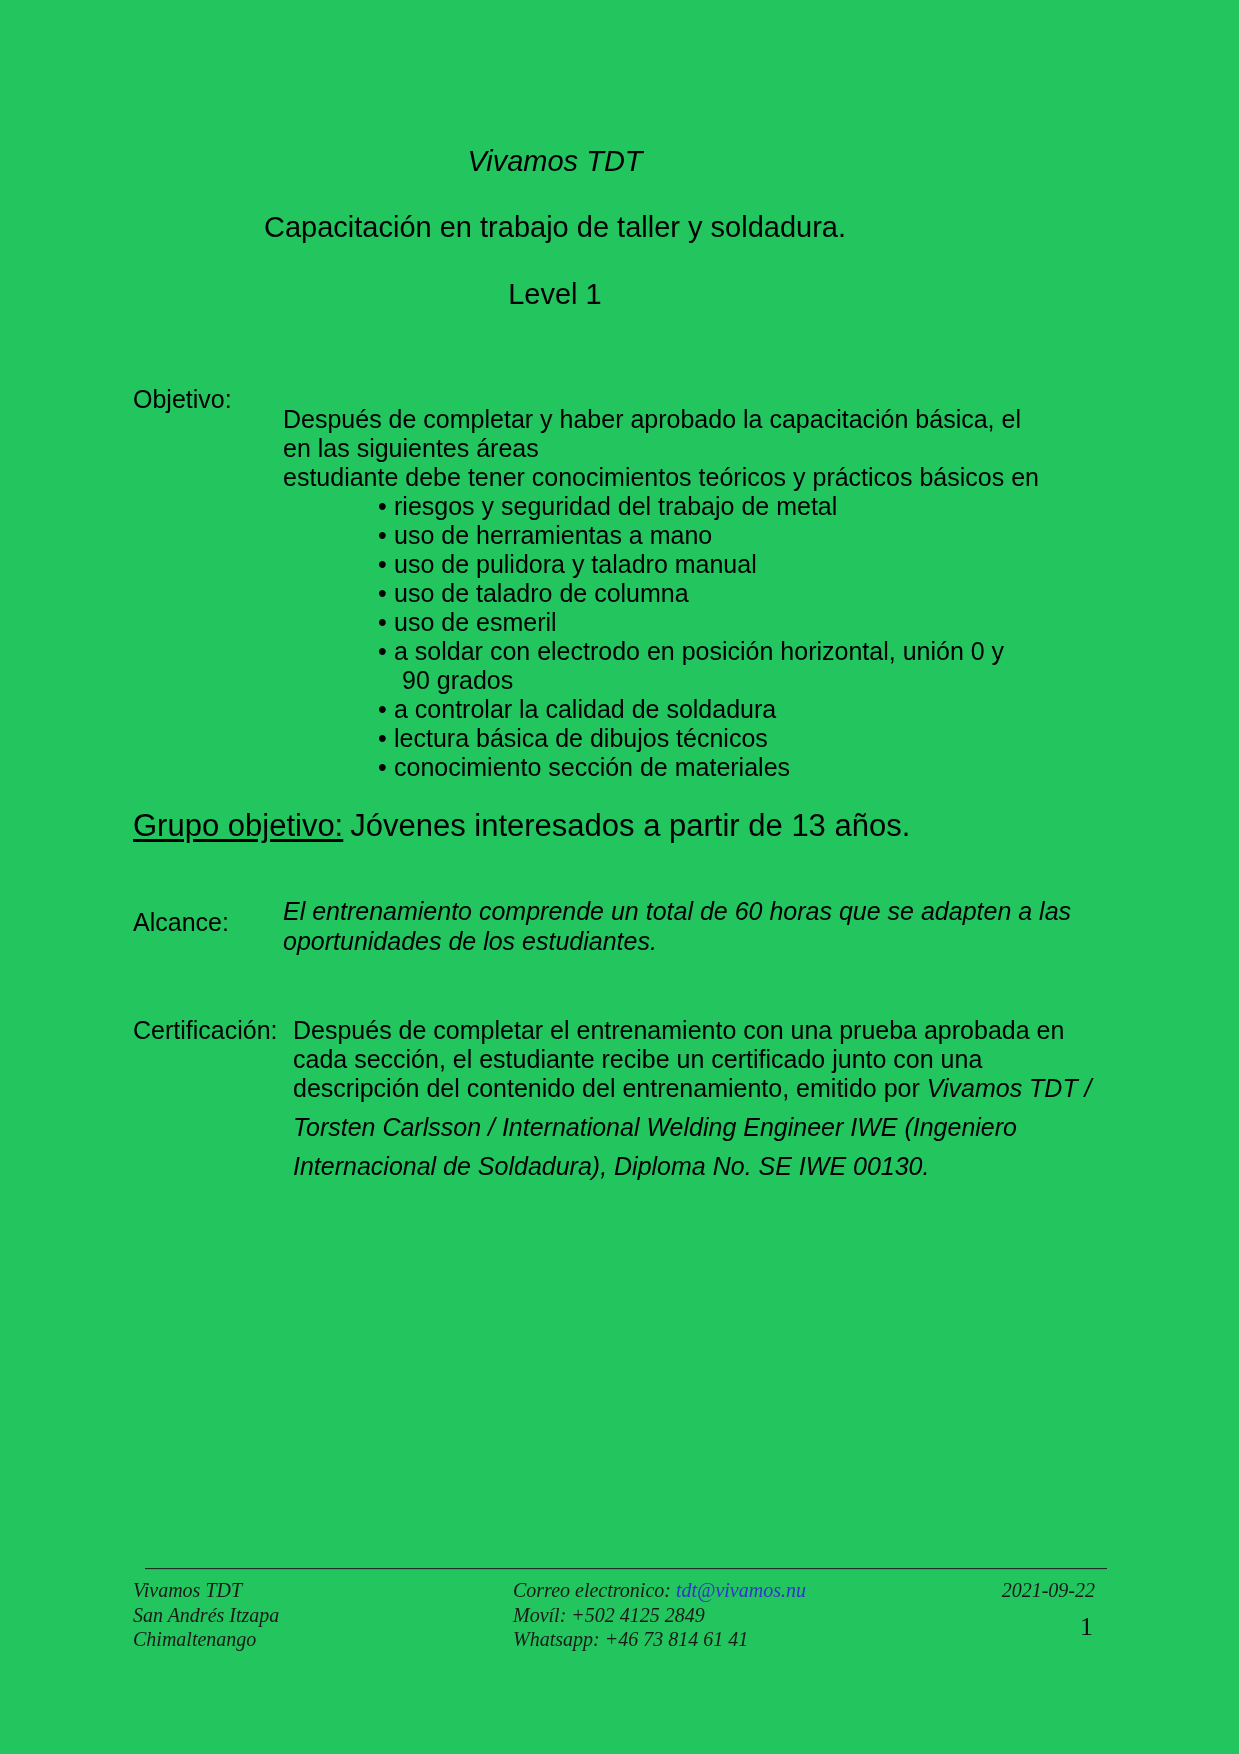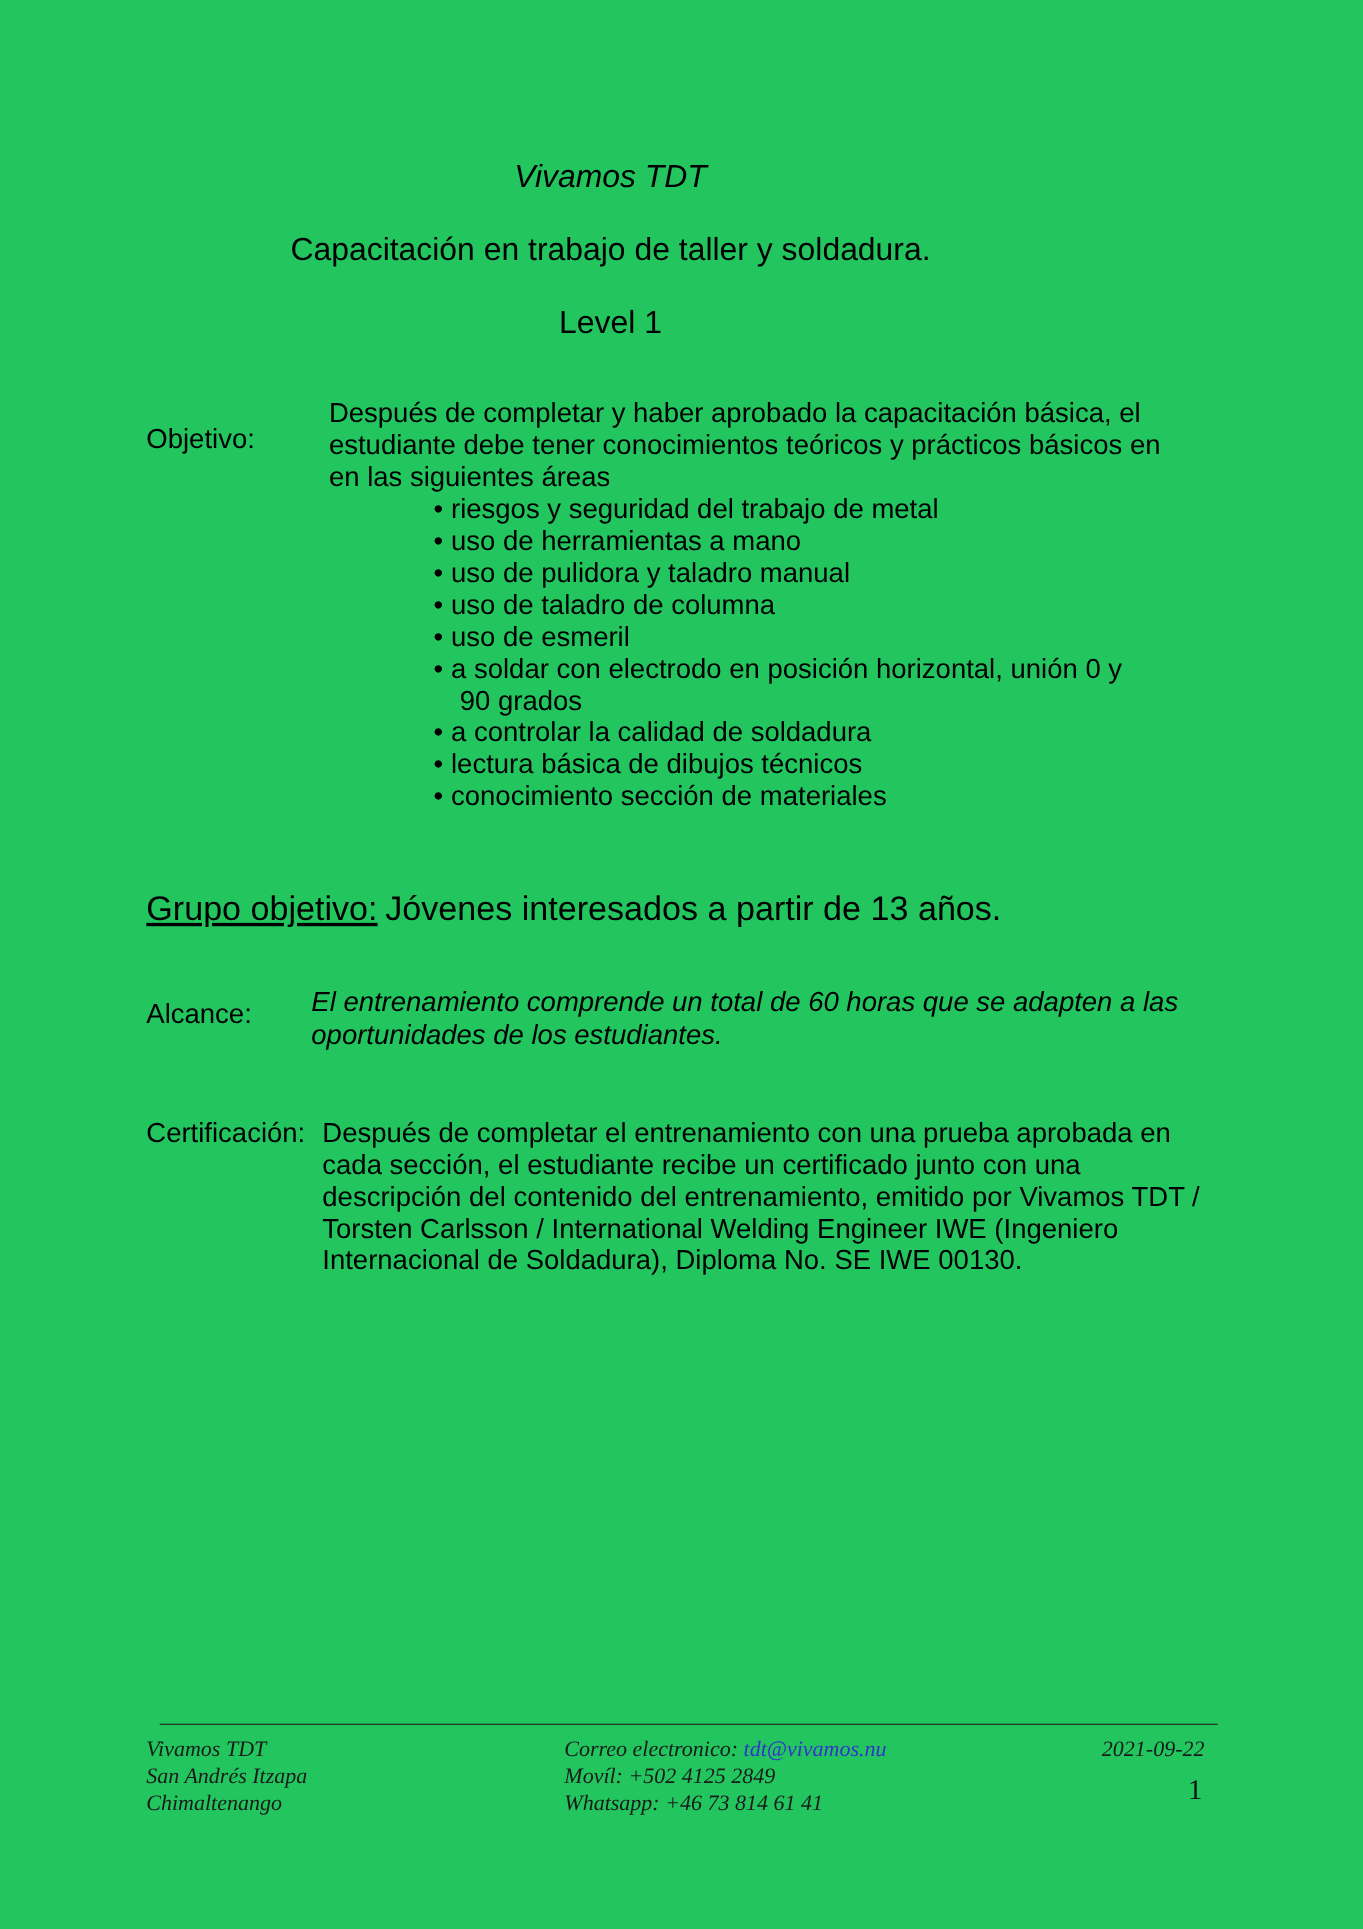--- a/index.html
+++ b/index.html
@@ -17,41 +17,41 @@
     text-align:center;font-size:29px;line-height:35px;white-space:nowrap;
   }
   .t1{top:144px;font-style:italic;}
   .t2{top:210px;}
   .t3{top:277px;}
   .sec-label{
     position:absolute;left:133px;font-size:25px;line-height:29px;
     text-underline-offset:3px;white-space:nowrap;
   }
   .objetivo-par{
-    position:absolute;left:283px;top:362px;
-    font-size:25px;line-height:29px;white-space:nowrap;margin-left:16px;
+    position:absolute;left:283px;top:405px;
+    font-size:25px;line-height:29px;white-space:nowrap;
   }
   .bullet-line{padding-left:95px;}
   .bullet-line.cont{padding-left:103px;}
   .marker{display:inline-block;width:16px;}
   .grupo-line{
     position:absolute;left:133px;top:811px;
     font-size:31px;line-height:29px;white-space:nowrap;
   }
   .grupo-line .lbl{text-decoration:underline;text-underline-offset:3px;}
   .grupo-line .txt{margin-left:7px;}
   .alcance-par{
     position:absolute;left:283px;top:896px;
     font-size:25px;line-height:30px;white-space:nowrap;font-style:italic;
   }
   .cert-par{
     position:absolute;left:293px;top:1016px;
     font-size:25px;line-height:29px;white-space:nowrap;
   }
-  .it{}
+  .it{font-style:italic;margin-top:10px;}
   .footer-divider{
     position:absolute;left:145px;top:1548px;width:962px;height:28px;
     overflow:hidden;white-space:nowrap;
     font-family:"Liberation Serif",serif;font-size:20px;color:#222;
   }
   .f-col{
     position:absolute;top:1578px;
     font-family:"Liberation Serif",serif;font-style:italic;
     font-size:20px;line-height:24.5px;color:#1a1a1a;white-space:nowrap;
   }
@@ -69,22 +69,22 @@
 
 <div class="page">
 
   <div class="title-line t1">Vivamos TDT</div>
   <div class="title-line t2">Capacitación en trabajo de taller y soldadura.</div>
   <div class="title-line t3">Level 1</div>
 
   <div class="sec-label" style="top:385px">Objetivo:</div>
   <div class="objetivo-par">
     <div>Después de completar y haber aprobado la capacitación básica, el</div>
+    <div>en las siguientes áreas</div>
     <div>estudiante debe tener conocimientos teóricos y prácticos básicos en</div>
-    <div>en las siguientes áreas</div>
     <div class="bullet-line"><span class="marker">•</span><span>riesgos y seguridad del trabajo de metal</span></div>
     <div class="bullet-line"><span class="marker">•</span><span>uso de herramientas a mano</span></div>
     <div class="bullet-line"><span class="marker">•</span><span>uso de pulidora y taladro manual</span></div>
     <div class="bullet-line"><span class="marker">•</span><span>uso de taladro de columna</span></div>
     <div class="bullet-line"><span class="marker">•</span><span>uso de esmeril</span></div>
     <div class="bullet-line"><span class="marker">•</span><span>a soldar con electrodo en posición horizontal, unión 0 y</span></div>
     <div class="bullet-line cont"><span class="marker"></span><span>90 grados</span></div>
     <div class="bullet-line"><span class="marker">•</span><span>a controlar la calidad de soldadura</span></div>
     <div class="bullet-line"><span class="marker">•</span><span>lectura básica de dibujos técnicos</span></div>
     <div class="bullet-line"><span class="marker">•</span><span>conocimiento sección de materiales</span></div>

